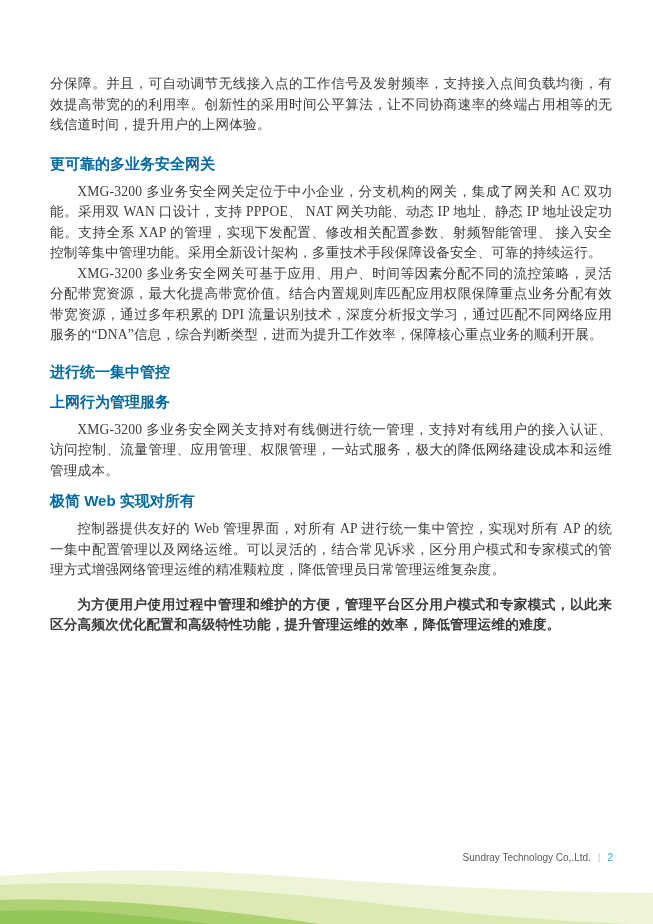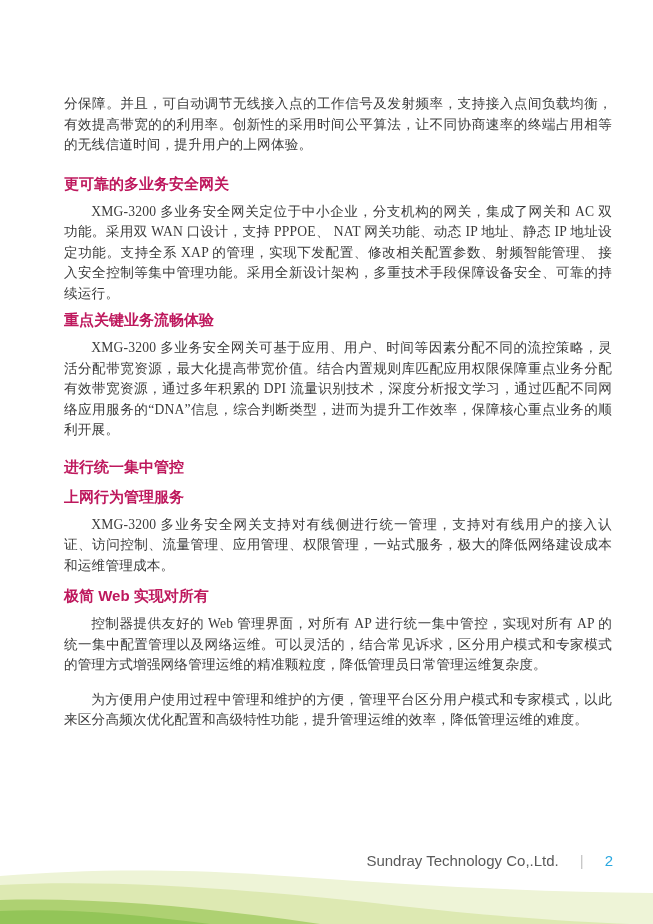--- a/index.html
+++ b/index.html
@@ -6,73 +6,71 @@
   body{
     width:653px;height:924px;
     background:#ffffff;
     font-family:"Liberation Serif","DejaVu Serif",serif;
     color:#3b3b3b;
     overflow:hidden;
   }
   .page{position:relative;width:653px;height:924px;background:#ffffff;overflow:hidden;}
   .content{
     position:absolute;top:0;left:0;right:0;
-    padding:74px 41px 0 64px;
+    padding:74px 41px 0 50px;
     box-sizing:border-box;
-    margin-top:20px;
   }
   .para{
     margin:0;
     font-size:13.6px;
     line-height:20.5px;
     text-align:justify;
     text-indent:2em;
     letter-spacing:0.2px;
   }
   .para.no-indent{text-indent:0;}
   .hd{
     font-family:"Liberation Sans","DejaVu Sans",sans-serif;
     font-weight:bold;
     font-size:15px;
     line-height:18px;
-    color:#be185d;
+    color:#0369a1;
     margin:12px 0 9px 0;
   }
   .hd-a{margin-top:19px;}
   .hd-b{margin-top:7px;}
   .hd-c{margin-top:17px;}
   .hd-d{margin-top:12px;}
   .hd-e{margin-top:12px;}
   .hd-f{margin-top:11px;}
-  .para.last{margin-top:14px;}
+  .para.last{margin-top:14px;font-weight:bold;}
   .footer{
     position:absolute;
     top:852px;right:40px;
     font-family:"Liberation Sans","DejaVu Sans",sans-serif;
-    font-size:15px;
+    font-size:10px;
     color:#5a5a5a;
-    display:flex;align-items:flex-start;gap:21px;
+    display:flex;align-items:flex-start;gap:7px;
   }
   .footer .sep{color:#c4c4c4;}
   .footer .pagenum{color:#2aa8e0;}
   .waves{
     position:absolute;left:0;bottom:0;width:653px;height:58px;
     display:block;
   }
 </style>
 </head>
 <body>
 
 <div class="page">
 
   <div class="content">
     <p class="para no-indent">分保障。并且，可自动调节无线接入点的工作信号及发射频率，支持接入点间负载均衡，有效提高带宽的的利用率。创新性的采用时间公平算法，让不同协商速率的终端占用相等的无线信道时间，提升用户的上网体验。</p>
     <div class="hd hd-a">更可靠的多业务安全网关</div>
     <p class="para">XMG-3200 多业务安全网关定位于中小企业，分支机构的网关，集成了网关和 AC 双功能。采用双 WAN 口设计，支持 PPPOE、 NAT 网关功能、动态 IP 地址、静态 IP 地址设定功能。支持全系 XAP 的管理，实现下发配置、修改相关配置参数、射频智能管理、 接入安全控制等集中管理功能。采用全新设计架构，多重技术手段保障设备安全、可靠的持续运行。</p>
-    <div class="hd hd-b">重点关键业务流畅体验</div>
     <p class="para">XMG-3200 多业务安全网关可基于应用、用户、时间等因素分配不同的流控策略，灵活分配带宽资源，最大化提高带宽价值。结合内置规则库匹配应用权限保障重点业务分配有效带宽资源，通过多年积累的 DPI 流量识别技术，深度分析报文学习，通过匹配不同网络应用服务的“DNA”信息，综合判断类型，进而为提升工作效率，保障核心重点业务的顺利开展。</p>
     <div class="hd hd-c">进行统一集中管控</div>
     <div class="hd hd-e">上网行为管理服务</div>
     <p class="para">XMG-3200 多业务安全网关支持对有线侧进行统一管理，支持对有线用户的接入认证、访问控制、流量管理、应用管理、权限管理，一站式服务，极大的降低网络建设成本和运维管理成本。</p>
     <div class="hd hd-f">极简 Web 实现对所有</div>
     <p class="para">控制器提供友好的 Web 管理界面，对所有 AP 进行统一集中管控，实现对所有 AP 的统一集中配置管理以及网络运维。可以灵活的，结合常见诉求，区分用户模式和专家模式的管理方式增强网络管理运维的精准颗粒度，降低管理员日常管理运维复杂度。</p>
     <p class="para last">为方便用户使用过程中管理和维护的方便，管理平台区分用户模式和专家模式，以此来区分高频次优化配置和高级特性功能，提升管理运维的效率，降低管理运维的难度。</p>
   </div>
 
   <div class="footer">

